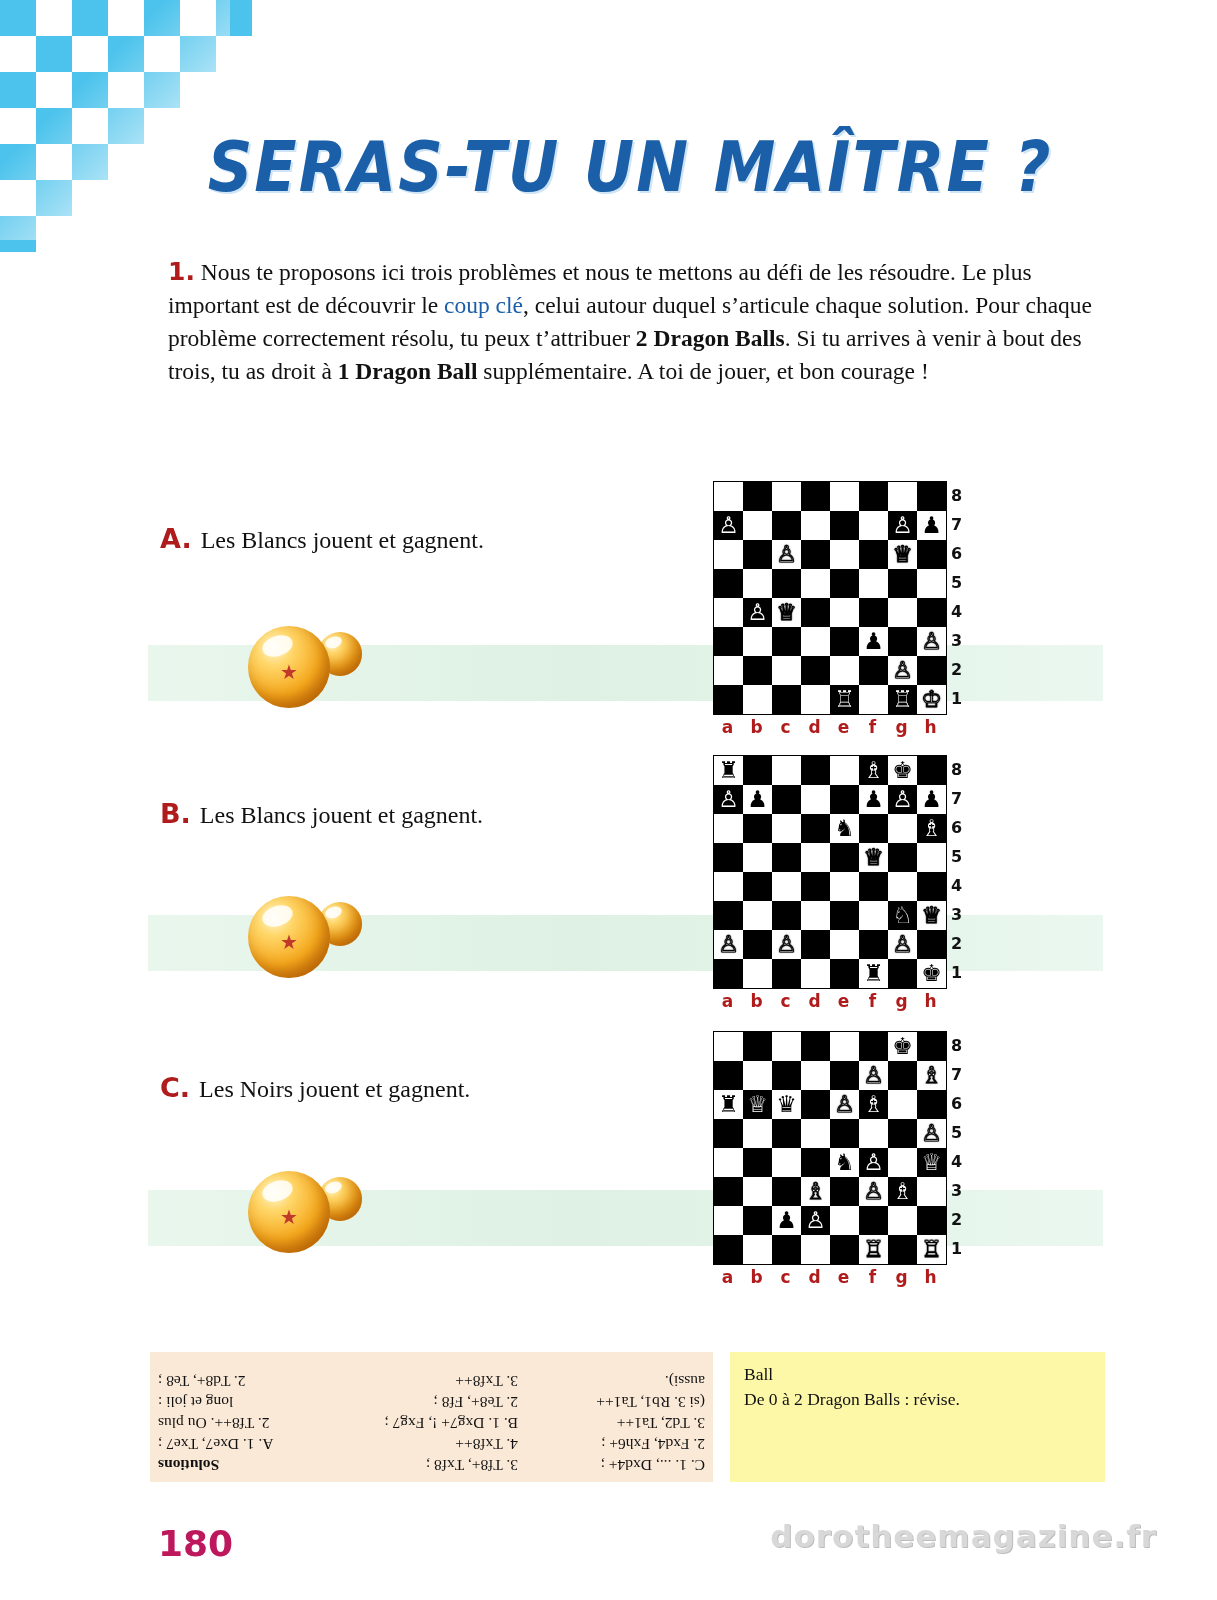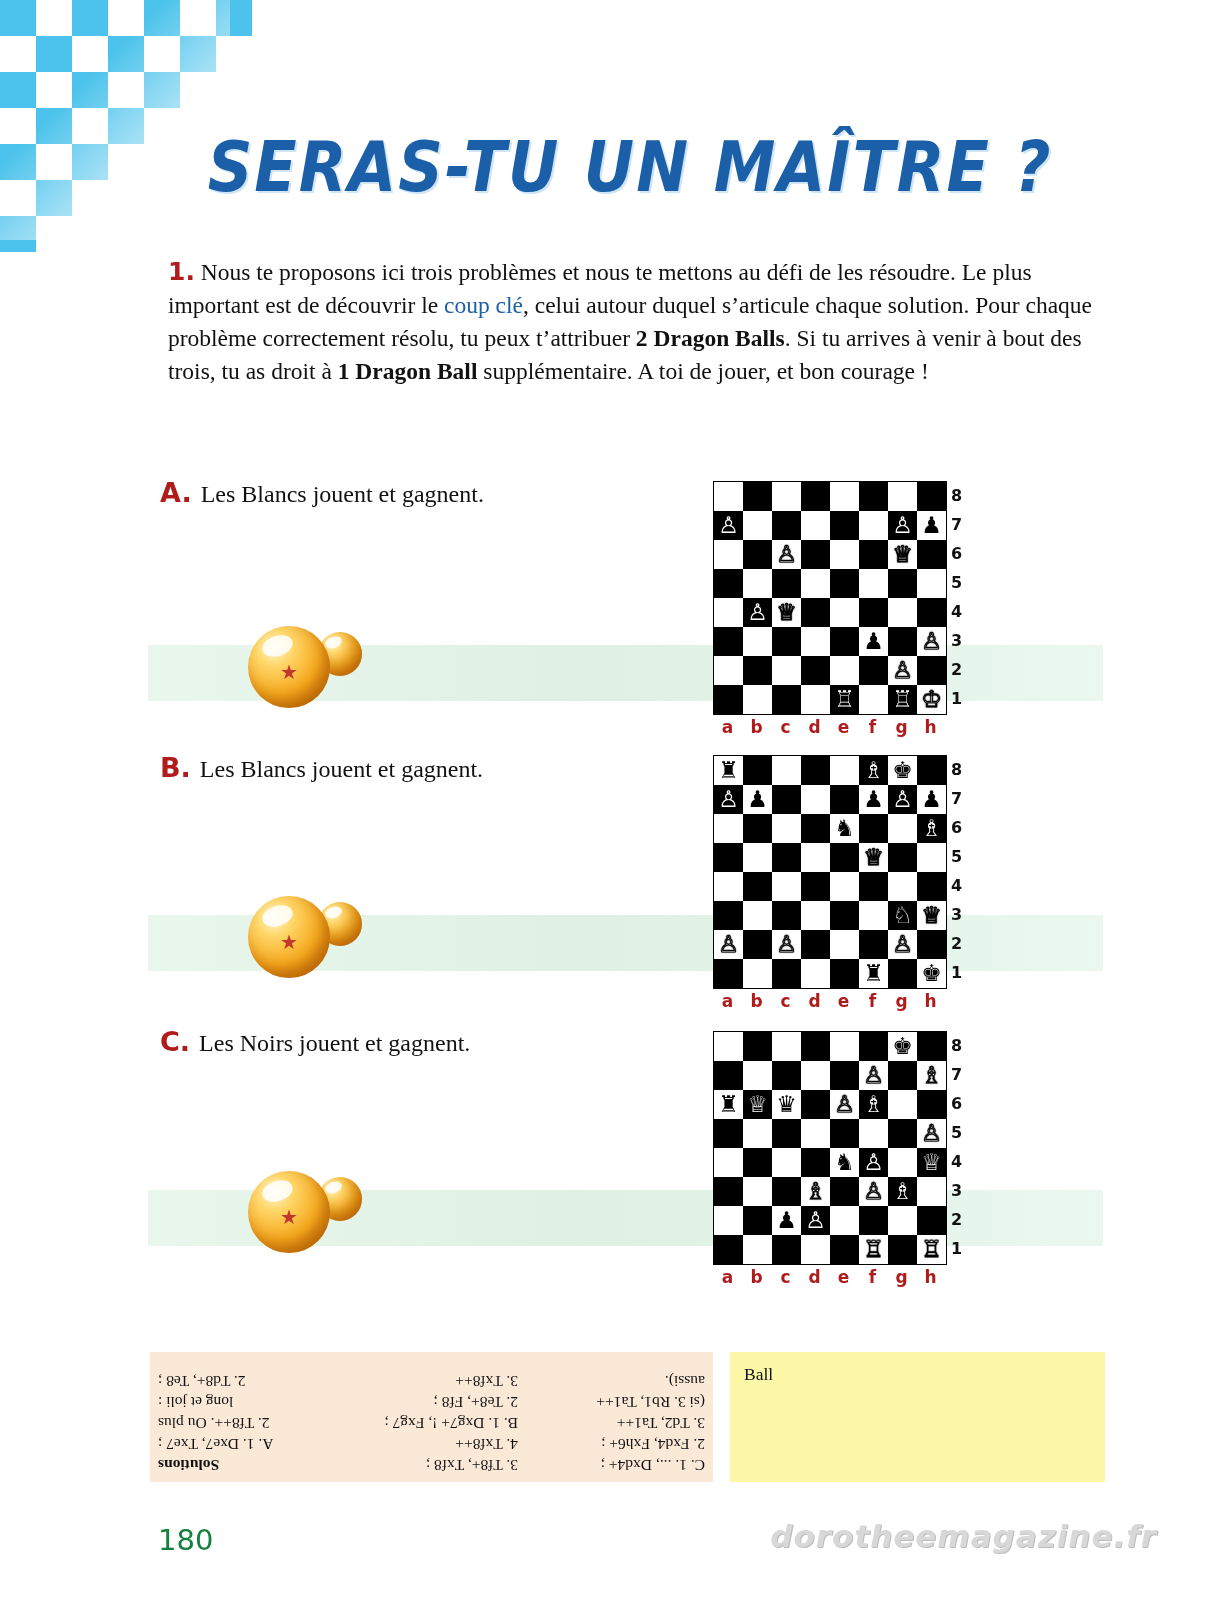--- a/index.html
+++ b/index.html
@@ -73,20 +73,21 @@
     height: 56px;
     background: linear-gradient(to right, #e8f6ec 0%, #dcf0e2 45%, #e9f7ef 100%);
     opacity: .95;
   }
 
   
   .problem-label {
     position: absolute;
     font-size: 24px;
     color: #111;
+    margin-top: 46px;
   }
   .problem-label .letter {
     font-family: "DejaVu Sans", sans-serif;
     font-weight: bold;
     font-size: 27px;
     color: #b01b1b;
     margin-right: 9px;
   }
 
   
@@ -217,30 +218,29 @@
     line-height: 25px;
     color: #111;
   }
 
   
   #page-number {
     position: absolute;
     left: 158px;
     top: 1523px;
     font-family: "DejaVu Sans", sans-serif;
-    font-weight: normal;
-    font-size: 29px;
-    color: #15803d;
+    font-weight: bold;
+    font-size: 36px;
+    color: #be185d;
   }
   #magazine-logo {
     position: absolute;
     right: 60px;
     top: 1518px;
     font-family: "DejaVu Sans", sans-serif;
-    font-style: italic;
     font-weight: bold;
     font-size: 31px;
     color: #d8d8d8;
     letter-spacing: 1px;
     text-shadow: 1px 1px 0 #bdbdbd;
   }
 </style>
 </head>
 <body>
 
@@ -727,17 +727,18 @@
         <div>2. Tf8++. Ou plus</div>
         <div>long et joli :</div>
         <div>2. Td8+, Te8 ;</div>
       </div>
   </div>
 </div>
 
 <div id="score-box">
   <div>Ball</div>
   <div id="score-lines">
+      <div>De 0 à 2 Dragon Balls : révise.</div>
     </div>
 </div>
 
 <div id="page-number">180</div>
 <div id="magazine-logo">dorotheemagazine.fr</div>
 
 </body></html>

